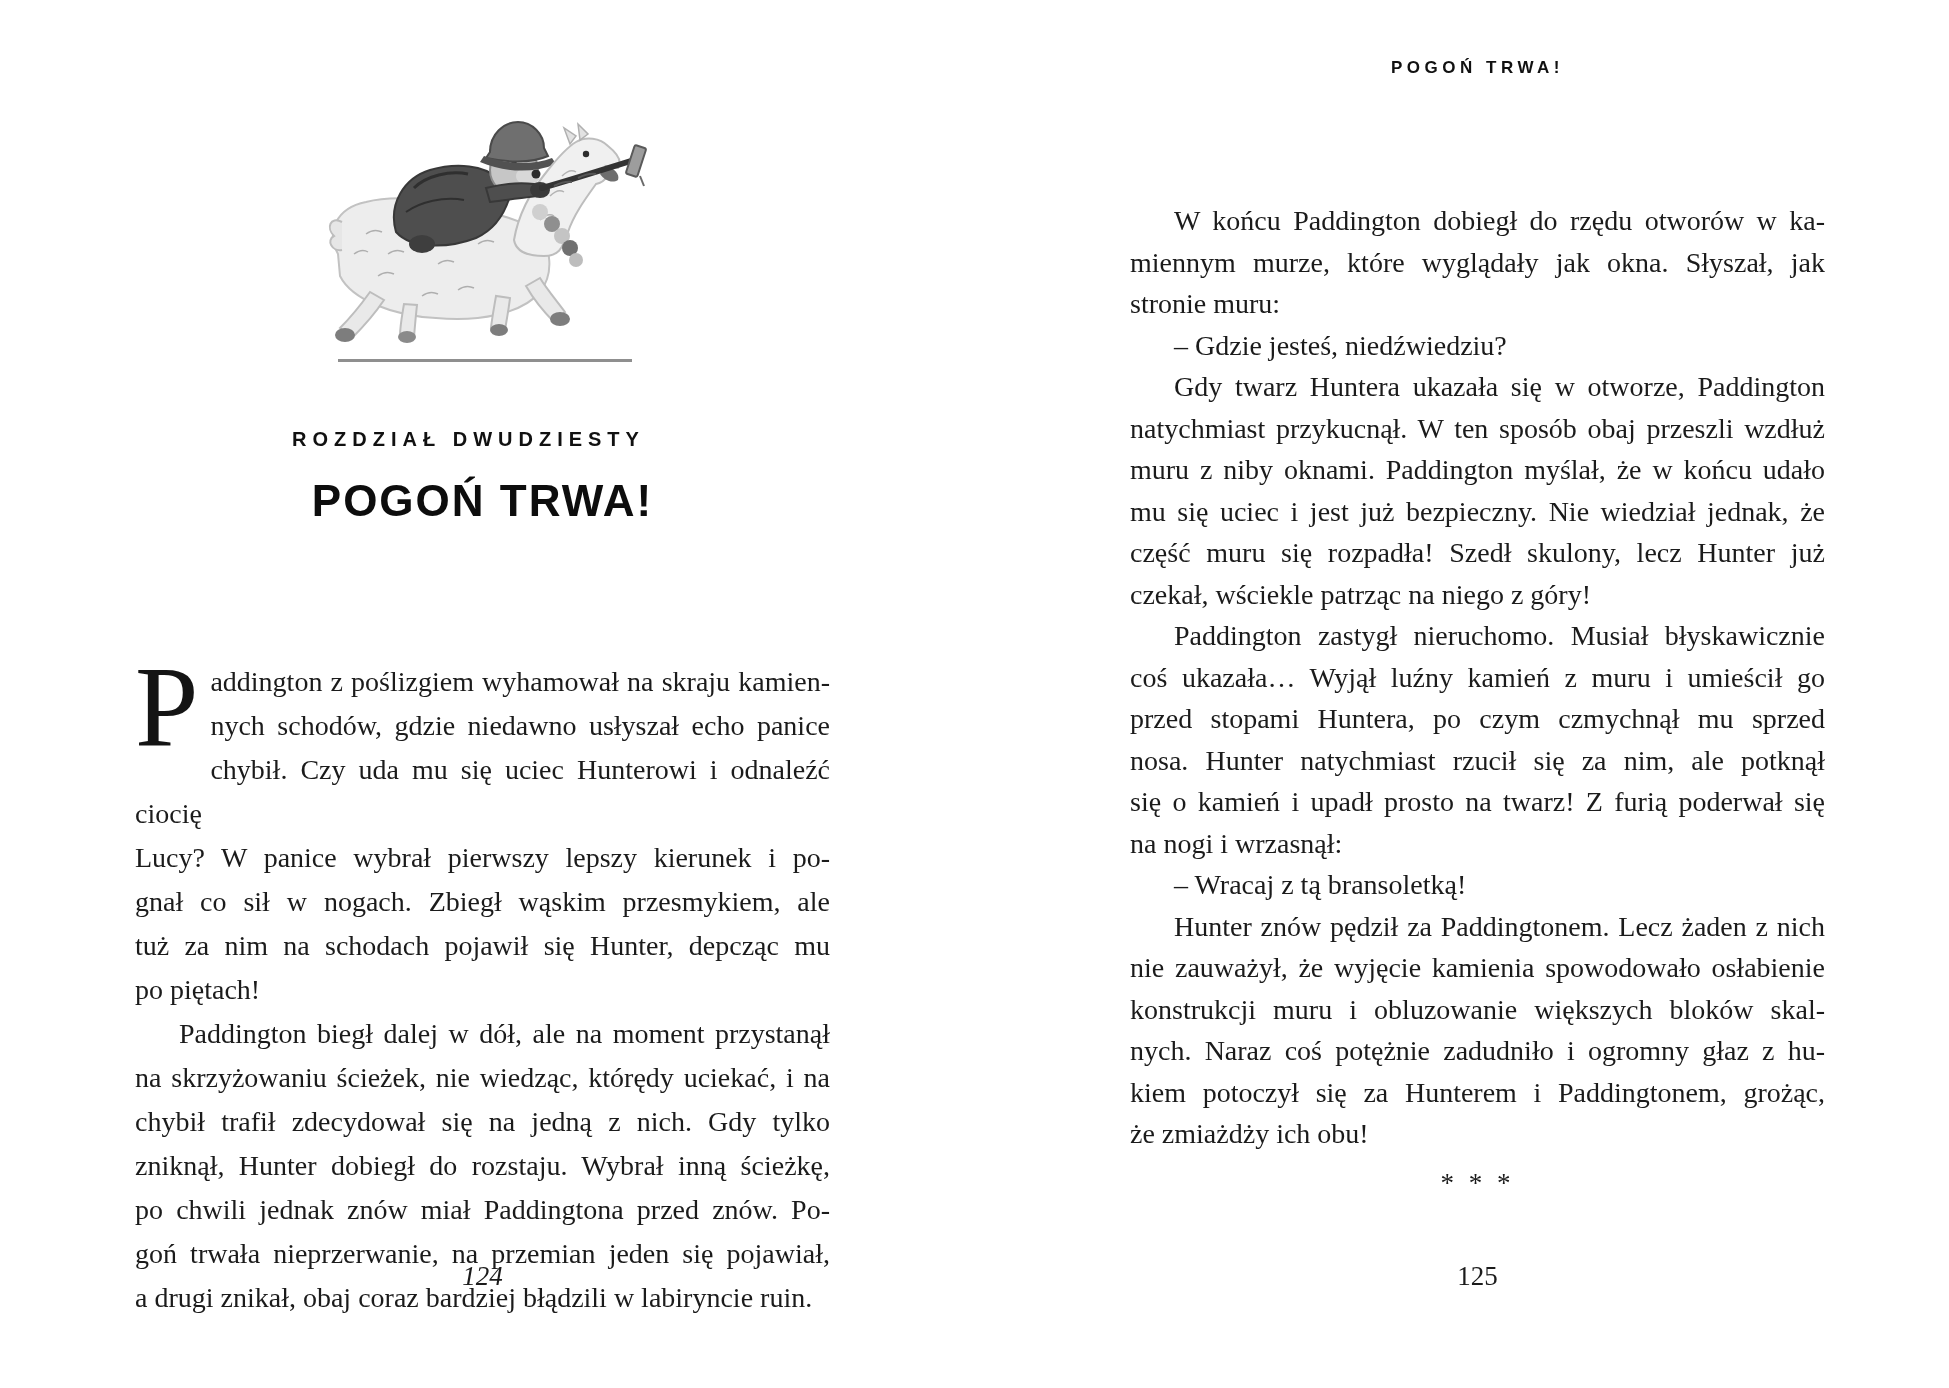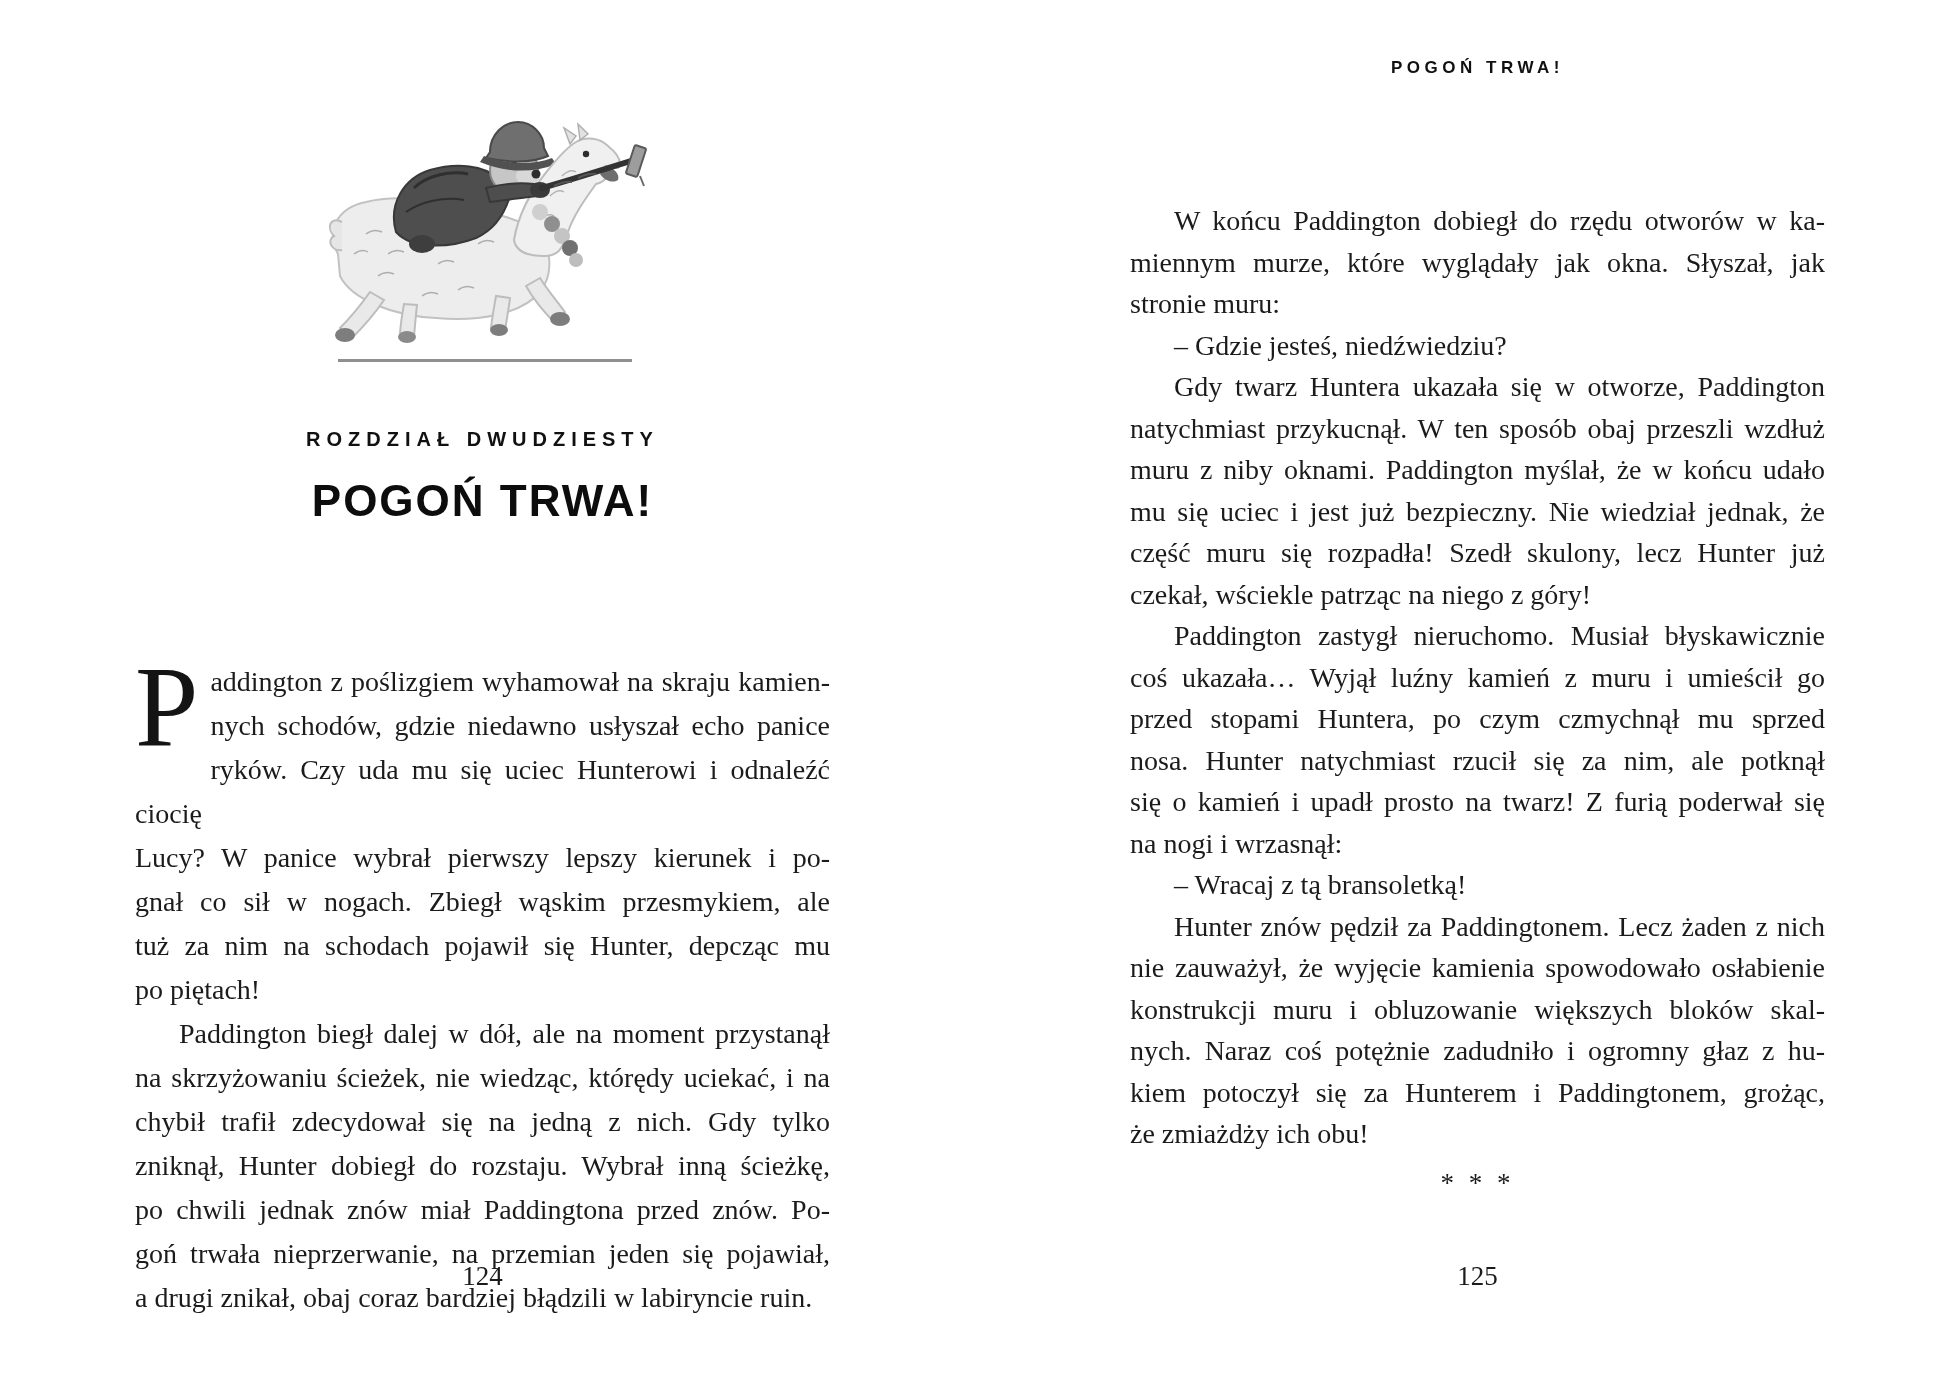--- a/index.html
+++ b/index.html
@@ -15,21 +15,21 @@
   }
   .page { position: absolute; top: 0; width: 974px; height: 1388px; }
   .page.left  { left: 0; }
   .page.right { left: 975px; }
 
   
   .illustration { position: absolute; left: 318px; top: 104px; width: 352px; height: 252px; }
   .ground-line  { position: absolute; left: 338px; top: 359px; width: 294px; height: 3px; background: #8f8f8f; }
 
   .chapter-label {
-    position: absolute; left: 135px; top: 428px; width: 695px;
+    position: absolute; left: 121px; top: 428px; width: 695px;
     text-align: center;
     font-family: "Liberation Sans", sans-serif;
     font-weight: bold; font-size: 20px; letter-spacing: 6px;
     color: #111;
   }
   .chapter-title {
     position: absolute; left: 135px; top: 476px; width: 695px;
     text-align: center;
     font-family: "Liberation Sans", sans-serif;
     font-weight: bold; font-size: 44px; letter-spacing: 2px;
@@ -62,21 +62,21 @@
     color: #111;
   }
   .section-break {
     position: absolute; left: 155px; top: 1168px; width: 695px;
     text-align: center; font-size: 27px; letter-spacing: 4px;
   }
   .page-number {
     position: absolute; bottom: 96px; width: 695px;
     text-align: center; font-size: 27px;
   }
-  .page.left  .page-number { left: 135px; }
+  .page.left  .page-number { left: 135px; font-style: italic; }
   .page.right .page-number { left: 155px; text-align: center; }
 </style>
 </head>
 <body>
 
 <div class="spread">
 
   <div class="page left">
 
     <div class="illustration">
@@ -165,21 +165,21 @@
     <div class="ground-line"></div>
 
     <div class="chapter-label">ROZDZIAŁ DWUDZIESTY</div>
     <div class="chapter-title">POGOŃ TRWA!</div>
 
     <div class="body-text body-left" id="left-body">
         <div class="para">
           <span class="dropcap">P</span>
           <div class="line">addington z poślizgiem wyhamował na skraju kamien-</div>
           <div class="line">nych schodów, gdzie niedawno usłyszał echo panice</div>
-          <div class="line">ryków. Czy uda mu się uciec Hunterowi i odnaleźć ciocię</div>
+          <div class="line">chybił. Czy uda mu się uciec Hunterowi i odnaleźć ciocię</div>
           <div class="line">Lucy? W panice wybrał pierwszy lepszy kierunek i po-</div>
           <div class="line">gnał co sił w nogach. Zbiegł wąskim przesmykiem, ale</div>
           <div class="line">tuż za nim na schodach pojawił się Hunter, depcząc mu</div>
           <div class="line last">po piętach!</div>
         </div>
         <div class="para">
           <div class="line indent">Paddington biegł dalej w dół, ale na moment przystanął</div>
           <div class="line">na skrzyżowaniu ścieżek, nie wiedząc, którędy uciekać, i na</div>
           <div class="line">chybił trafił zdecydował się na jedną z nich. Gdy tylko</div>
           <div class="line">zniknął, Hunter dobiegł do rozstaju. Wybrał inną ścieżkę,</div>

